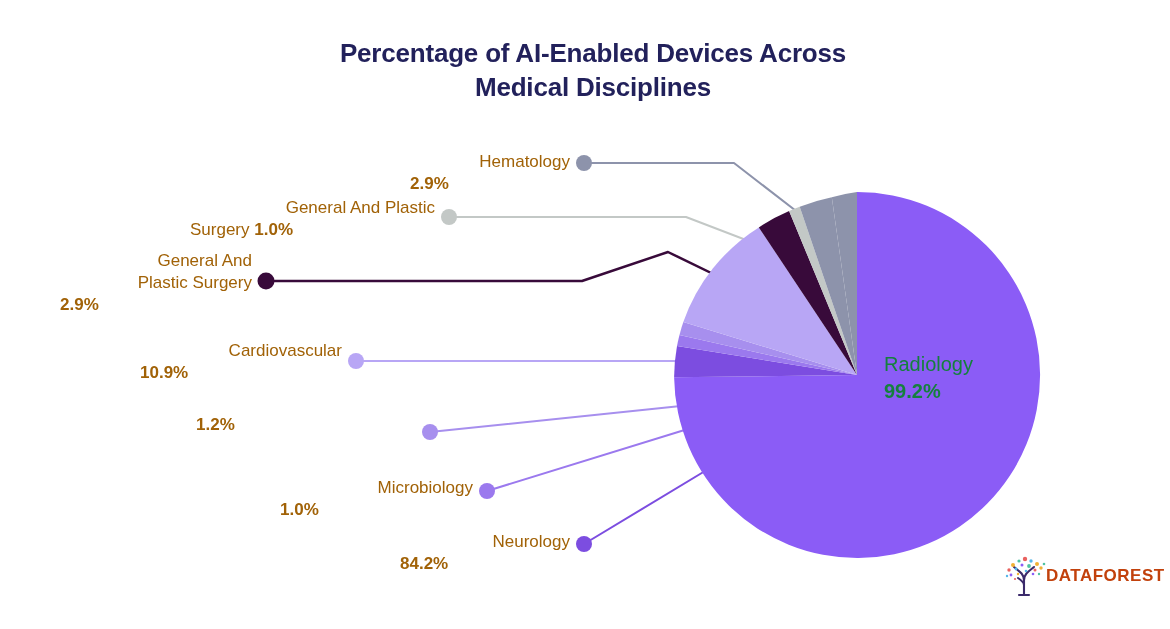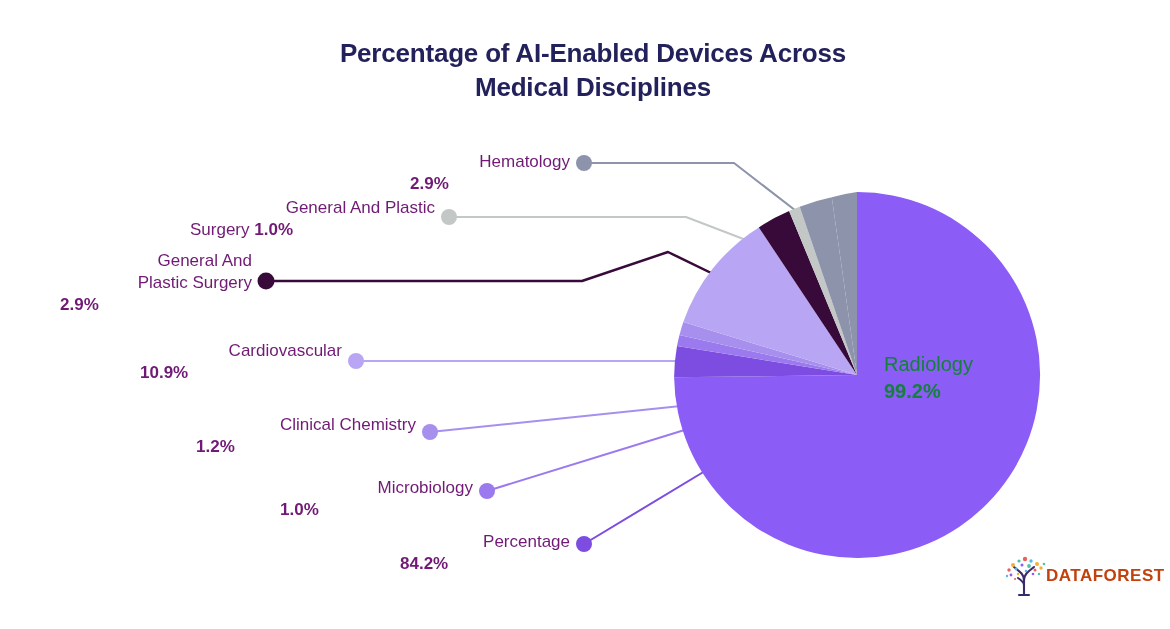--- a/index.html
+++ b/index.html
@@ -15,21 +15,21 @@
     position:absolute; left:8px; top:36px; width:1170px;
     text-align:center;
     font-size:26px; font-weight:bold; line-height:34px;
     color:#22215B; letter-spacing:-0.2px;
   }
 
   svg.layer { position:absolute; left:0; top:0; width:1170px; height:629px; }
 
   .lbl {
     position:absolute;
-    color:#701a75;
+    color:#a16207;
     font-size:17px;
     line-height:22px;
     white-space:nowrap;
   }
   .lbl .nm { font-weight:400; }
   .lbl .pc { font-weight:bold; }
   .lbl.right { text-align:right; }
 
   .pie-inner-label {
     position:absolute;
@@ -131,31 +131,30 @@
     <div class="nm">Plastic Surgery</div>
     <div class="pc" style="text-align:left;">2.9%</div>
   </div>
 
   <div class="lbl right" style="left:140px; top:340px; width:202px;">
     <div class="nm">Cardiovascular</div>
     <div class="pc" style="text-align:left;">10.9%</div>
   </div>
 
   <div class="lbl right" style="left:196px; top:414px; width:220px;">
-    <div class="nm">Clinical Chemistry</div>
     <div class="pc" style="text-align:left;">1.2%</div>
   </div>
 
   <div class="lbl right" style="left:280px; top:477px; width:193px;">
     <div class="nm">Microbiology</div>
     <div class="pc" style="text-align:left;">1.0%</div>
   </div>
 
   <div class="lbl right" style="left:400px; top:531px; width:170px;">
-    <div class="nm">Percentage</div>
+    <div class="nm">Neurology</div>
     <div class="pc" style="text-align:left;">84.2%</div>
   </div>
 
   <div id="logo">
     <svg width="48" height="48" viewBox="0 0 48 48">
 
       <g stroke="#3B2A6B" stroke-width="2.1" fill="none" stroke-linecap="round">
         <path d="M24,42 L24,26"></path>
         <path d="M24,28 C24,22 19,19 14,15"></path>
         <path d="M24,28 C24,22 29,19 34,15"></path>

